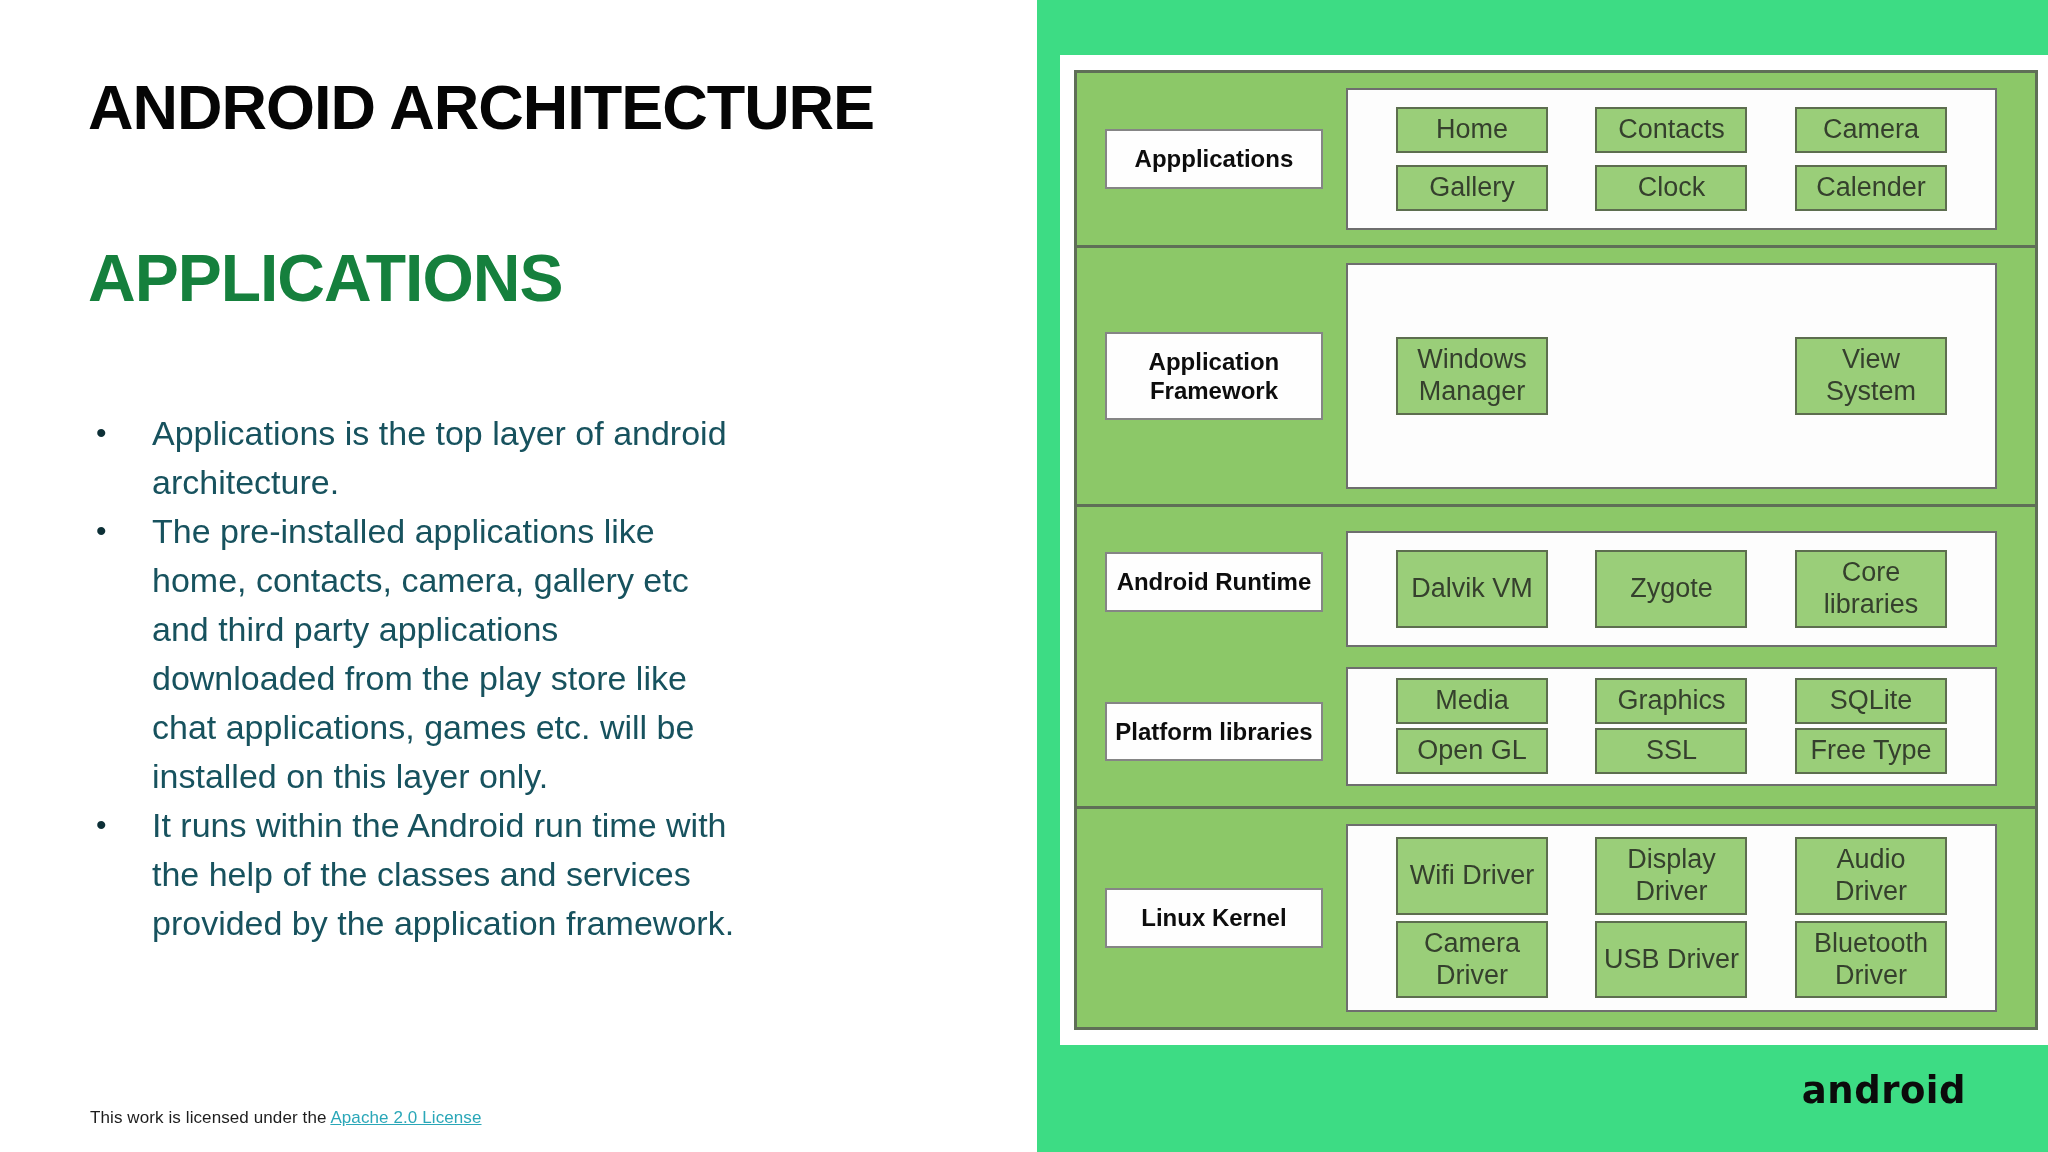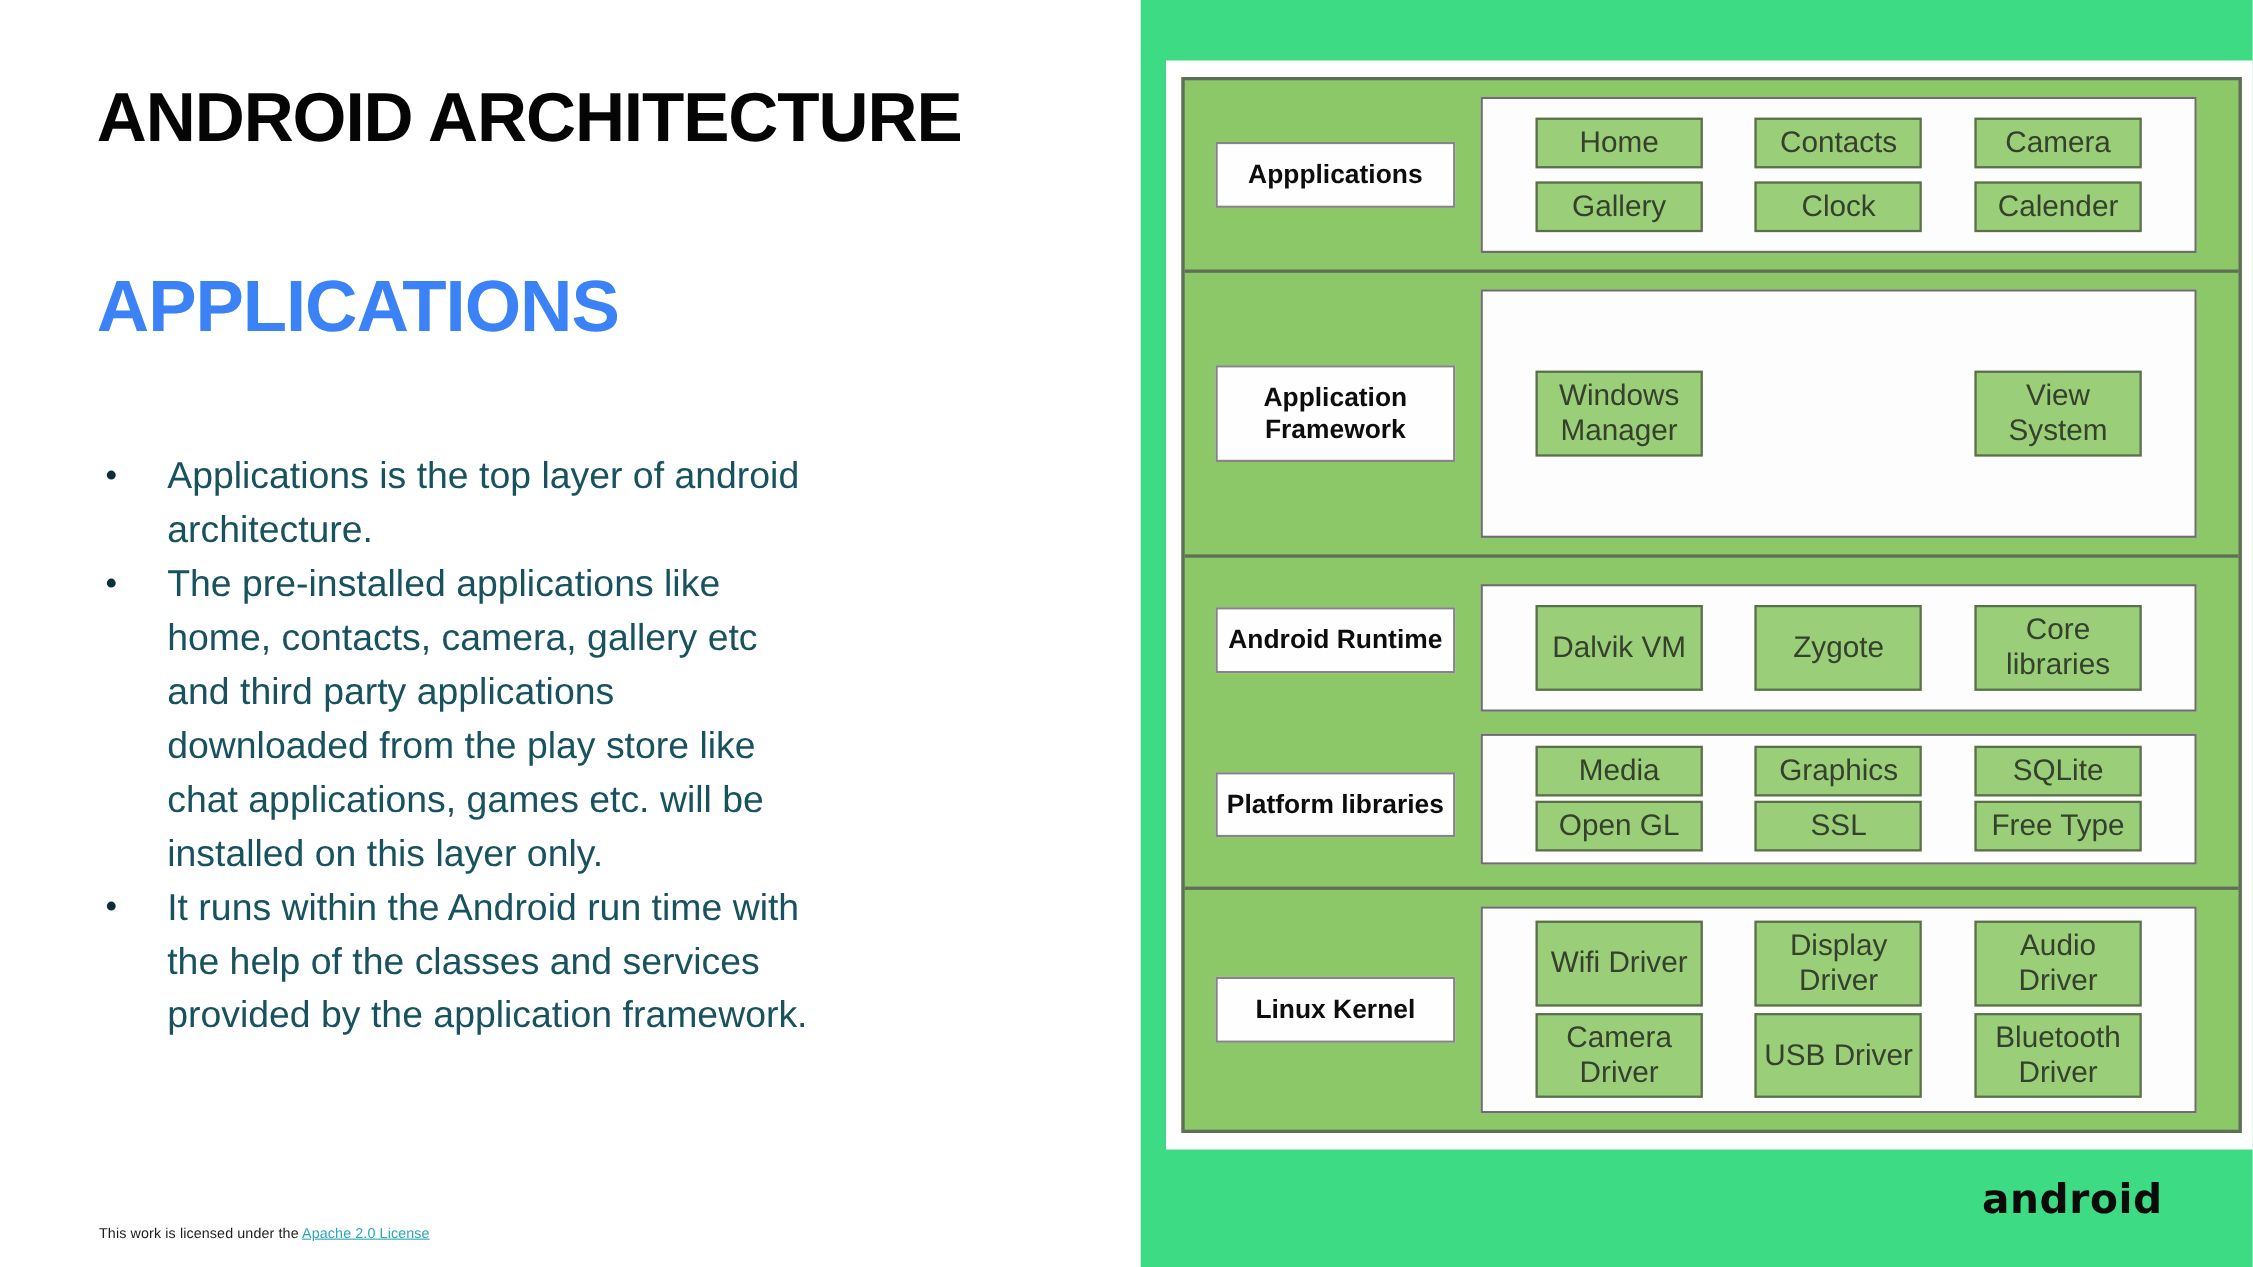--- a/index.html
+++ b/index.html
@@ -22,36 +22,36 @@
   
   .left{
     width:1026px;height:100%;background:#ffffff;position:relative;
     padding:74px 0 0 88px;
   }
   .title{
     margin:0;font-size:63px;font-weight:bold;color:#050505;
     letter-spacing:-1px;line-height:1.05;
   }
   .subtitle{
-    margin:104px 0 0 0;font-size:66px;font-weight:bold;color:#3b82f6;
+    margin:104px 0 0 0;font-size:66px;font-weight:bold;color:#15803d;
     letter-spacing:-1px;line-height:1.05;
   }
   .bullets{
     list-style:none;margin:96px 0 0 0;padding:0;width:660px;
     color:var(--bullet-teal);font-size:34px;line-height:1.44;
   }
   .bullet-item{display:flex;align-items:flex-start;}
   .bullet-dot{
     width:64px;flex:0 0 64px;padding-left:8px;font-size:30px;line-height:1.63;
     color:#0c2f36;
   }
   .bullet-text{flex:1;}
   .license{
     position:absolute;left:90px;bottom:24px;
-    font-size:13px;color:#1d1d1d;letter-spacing:0.1px;
+    font-size:17px;color:#1d1d1d;letter-spacing:0.1px;
   }
   .license a{color:var(--link-teal);text-decoration:underline;cursor:pointer;}
 
   
   .right{
     width:1022px;height:100%;background:var(--android-green);position:relative;
   }
   .diagram-frame{
     position:absolute;left:23px;top:55px;width:992px;height:990px;
     background:#ffffff;padding:15px 14px;

